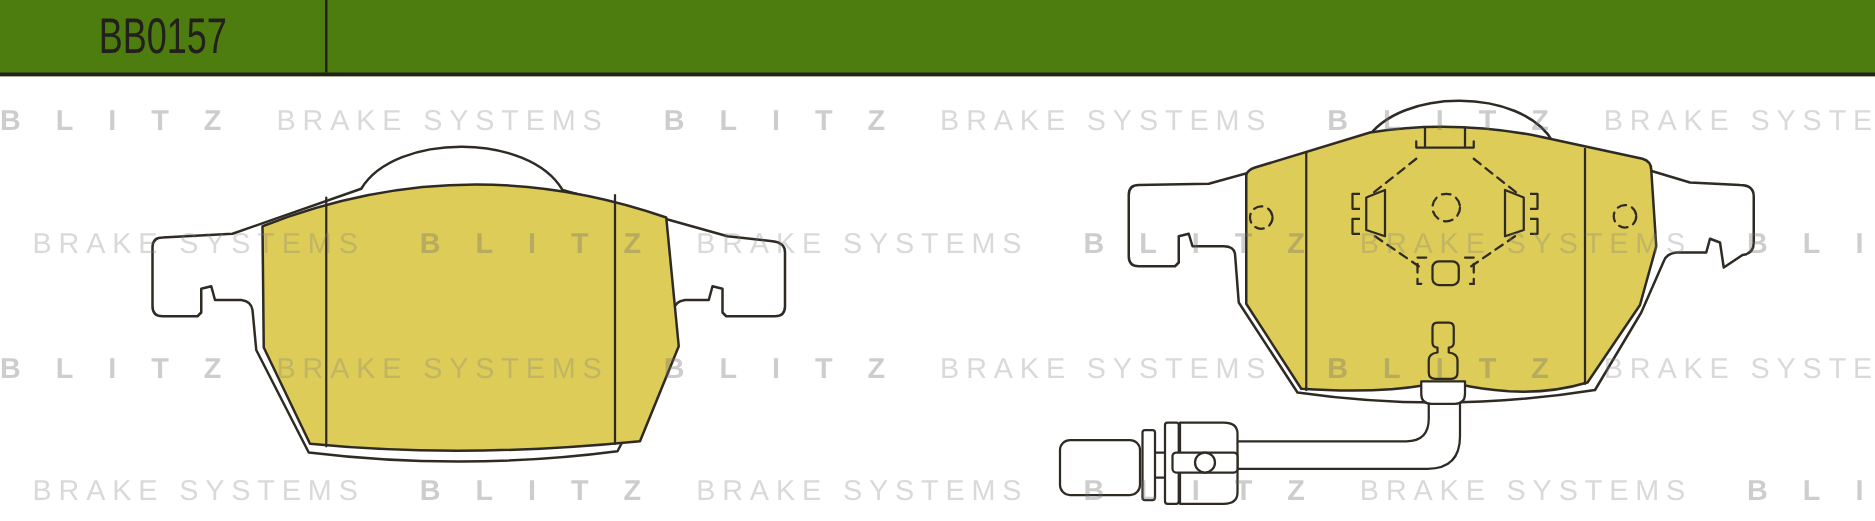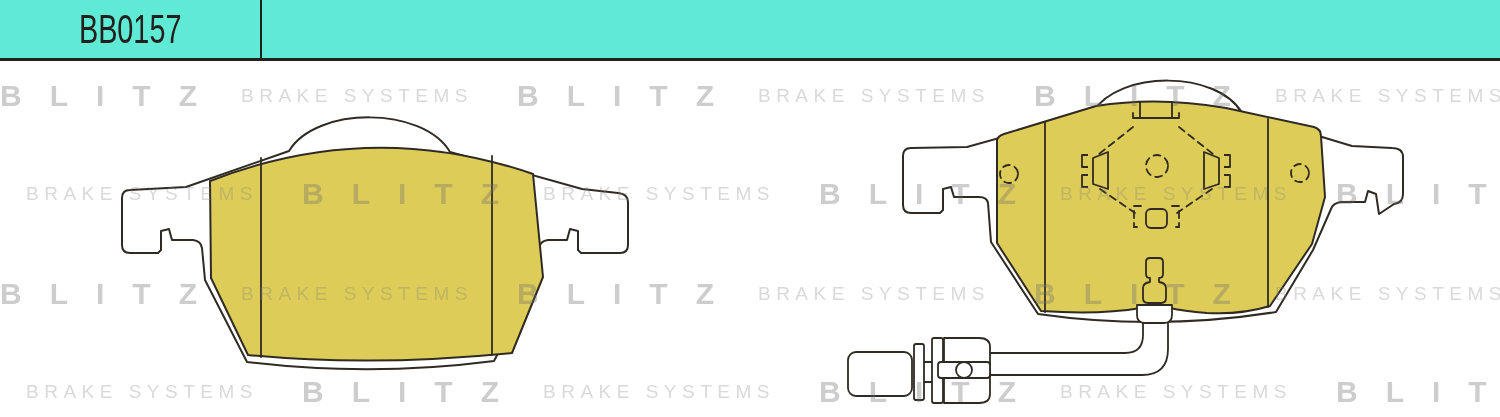--- a/index.html
+++ b/index.html
@@ -11,39 +11,39 @@
     --wm-light:rgba(128,128,128,0.30);
     --hdr-text:#231f1c;
   }
   .stage {
     position:relative; width:1500px; height:417px;
     background:#fff; overflow:hidden;
     font-family:"Liberation Sans", sans-serif;
   }
   
   .hdr { position:absolute; left:0; top:0; right:0; height:58px;
-         border-bottom:3px solid var(--line); background:#5eead4; z-index:4; }
+         border-bottom:3px solid var(--line); background:#4d7c0f; z-index:4; }
   .hdr-left { position:absolute; left:0; top:0; width:260px; height:58px;
               border-right:2px solid var(--line);
               display:flex; align-items:center; justify-content:center; }
   .hdr-right { position:absolute; left:262px; right:0; top:0; height:58px;
                display:flex; align-items:center; justify-content:center; }
   .part-no { font-size:40px; font-weight:500; color:var(--hdr-text);
              transform:scaleX(0.72); white-space:nowrap; }
   .dims { font-size:37px; font-weight:500; color:var(--hdr-text);
           transform:scaleX(0.72); white-space:nowrap; }
   
   .wm-layer { position:absolute; left:0; top:0; width:1500px; height:417px;
               z-index:2; pointer-events:none; overflow:hidden; }
   .wm-row { position:absolute; left:0; width:1600px; height:32px;
             display:flex; align-items:center; white-space:nowrap; overflow:hidden; }
   .wm-row.offset { padding-left:26px; }
-  .wm-blitz { font-size:30px; font-weight:700; letter-spacing:28px;
+  .wm-blitz { font-size:23px; font-weight:700; letter-spacing:28px;
               color:var(--wm-dark); margin-right:16px; flex:none; }
-  .wm-brake { font-size:19px; font-weight:400; letter-spacing:5.5px;
+  .wm-brake { font-size:23px; font-weight:400; letter-spacing:5.5px;
               color:var(--wm-light); margin-right:44px; flex:none; }
   
   svg.drawing { position:absolute; left:0; top:0; z-index:1; }
   .plate   { fill:#ffffff; stroke:var(--stroke); stroke-width:2;   stroke-linejoin:round; }
   .pad     { fill:var(--pad-yellow); stroke:var(--stroke); stroke-width:2; stroke-linejoin:round; }
   .ln      { fill:none; stroke:var(--stroke); stroke-width:1.8; stroke-linecap:round; }
   .dash    { fill:none; stroke:var(--stroke); stroke-width:1.8; stroke-dasharray:7 5; stroke-linecap:round; }
   .solidpc { fill:none; stroke:var(--stroke); stroke-width:1.8; stroke-linejoin:round; }
   .whitepc { fill:#ffffff; stroke:var(--stroke); stroke-width:1.8; stroke-linejoin:round; }
 </style>

